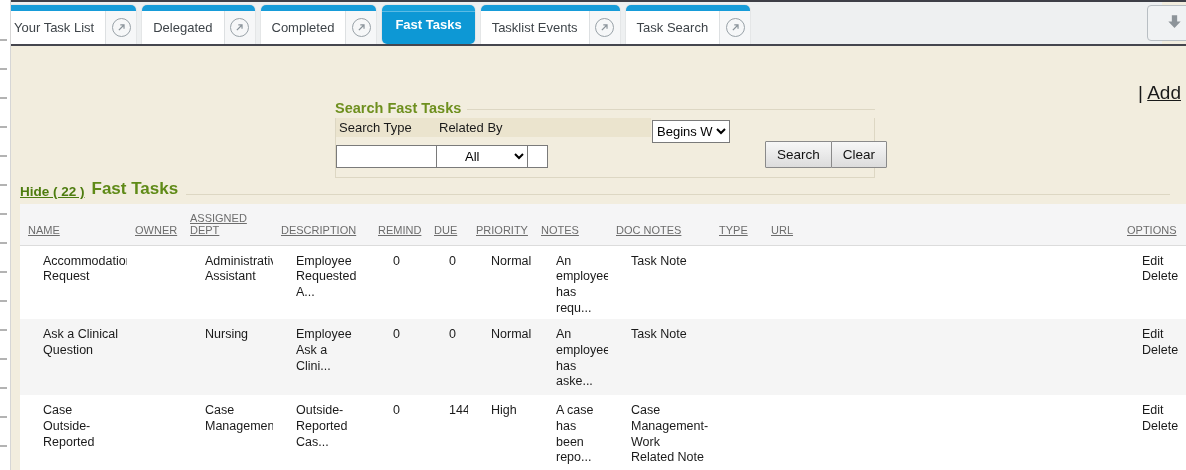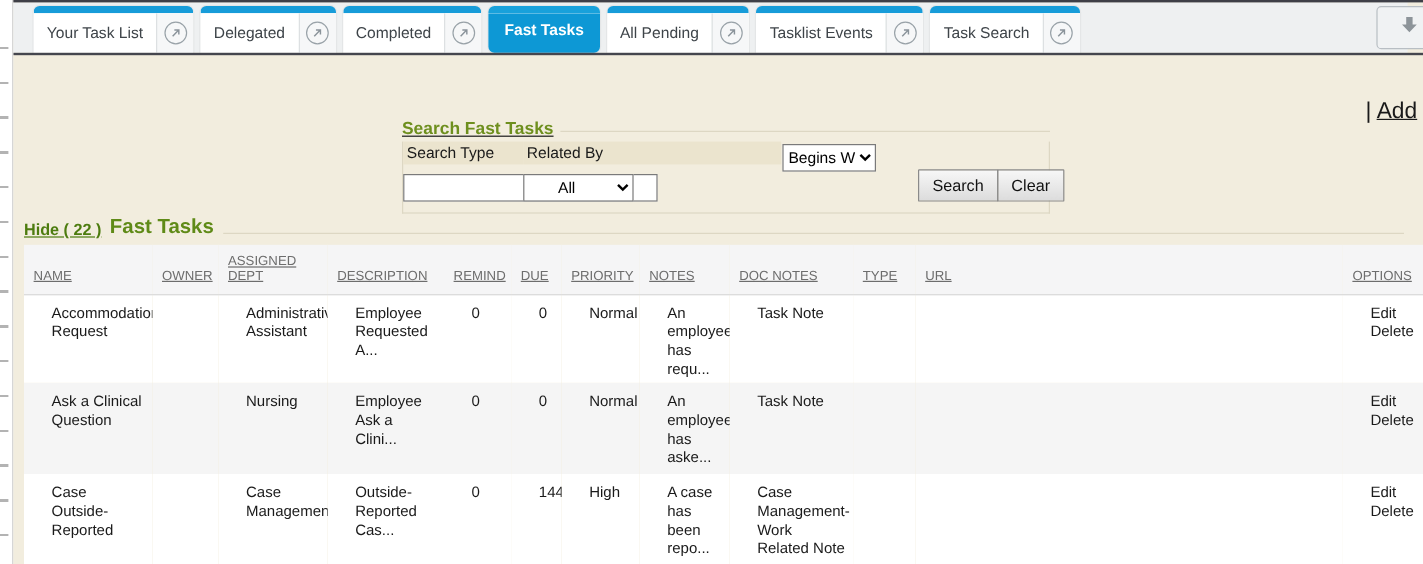--- a/index.html
+++ b/index.html
@@ -17,22 +17,22 @@
     background:#ffffff; border-right:1px solid #d6d6d6; z-index:5;
   }
   .gutter::before {
     content:""; position:absolute; left:0; top:12px; width:7px; height:458px;
     background:repeating-linear-gradient(to bottom, transparent 0 27px, #b3b3b3 27px 29px);
   }
 
   
   .topline { position:absolute; left:0; top:0; width:1186px; height:2px; background:#3e3f47; z-index:4; }
   .tabbar {
-    position:absolute; left:11px; top:2px; width:1162px; height:42px;
-    background:#eef0f1; display:flex; align-items:flex-start; padding-left:17px;
+    position:absolute; left:0; top:2px; width:1162px; height:42px;
+    background:#eef0f1; display:flex; align-items:flex-start; padding-left:3px;
   }
   .tabsep { position:absolute; left:11px; top:44px; width:1175px; height:2px; background:#45464e; z-index:4; }
 
   .tab {
     margin-top:3px; margin-right:6px; height:39px;
     border-top:6px solid #179cd9; border-radius:5px 5px 0 0;
     background:#ffffff; display:flex; align-items:stretch; overflow:hidden;
     box-shadow:0 0 0 1px rgba(0,0,0,0.04); cursor:pointer;
   }
   .tab-label {
@@ -61,21 +61,21 @@
   }
 
   
   .add-row {
     position:absolute; top:66px; right:5px; font-size:19px; color:#1a1a1a;margin-top:16px;
   }
   .add-row a { color:#1a1a1a; text-decoration:underline; cursor:pointer; }
 
   
   .search-wrap { position:absolute; left:335px; top:100px; width:540px; }
-  .legend-row { display:flex; align-items:center;text-decoration:underline; }
+  .legend-row { display:flex; align-items:center; }
   .legend { color:#6e8f1e; font-weight:bold; font-size:14.5px; white-space:nowrap; }
   .legend-line { flex:1; border-top:1px solid #ddd7c3; margin-left:6px; margin-top:3px; }
   .search-body {
     border-left:1px solid #ddd7c3; border-right:1px solid #ddd7c3; border-bottom:1px solid #ddd7c3;
     margin-top:2px; padding-bottom:9px; display:flex; align-items:flex-end;
   }
   .search-grid { display:grid; grid-template-columns:100px 215px 105px; }
   .slabel {
     background:#ebe4ce; font-size:13px; padding:2px 2px 2px 3px; height:19px; white-space:nowrap;
   }
@@ -156,30 +156,20 @@
       <span class="tab-iconsec">
         <span class="circ">
             <svg width="11" height="11" viewBox="0 0 10 10">
               <path d="M2.6 7.4 L7 3 M3.9 2.7 L7.3 2.7 L7.3 6.1" stroke="#8a939a" stroke-width="1.1" fill="none"></path>
             </svg>
           </span>
       </span>
     </div>
     <div class="tab active">
       <span class="tab-label">Fast Tasks</span>
-    </div>
-    <div class="tab">
-      <span class="tab-label">All Pending</span>
-      <span class="tab-iconsec">
-        <span class="circ">
-            <svg width="11" height="11" viewBox="0 0 10 10">
-              <path d="M2.6 7.4 L7 3 M3.9 2.7 L7.3 2.7 L7.3 6.1" stroke="#8a939a" stroke-width="1.1" fill="none"></path>
-            </svg>
-          </span>
-      </span>
     </div>
     <div class="tab">
       <span class="tab-label">Tasklist Events</span>
       <span class="tab-iconsec">
         <span class="circ">
             <svg width="11" height="11" viewBox="0 0 10 10">
               <path d="M2.6 7.4 L7 3 M3.9 2.7 L7.3 2.7 L7.3 6.1" stroke="#8a939a" stroke-width="1.1" fill="none"></path>
             </svg>
           </span>
       </span>

